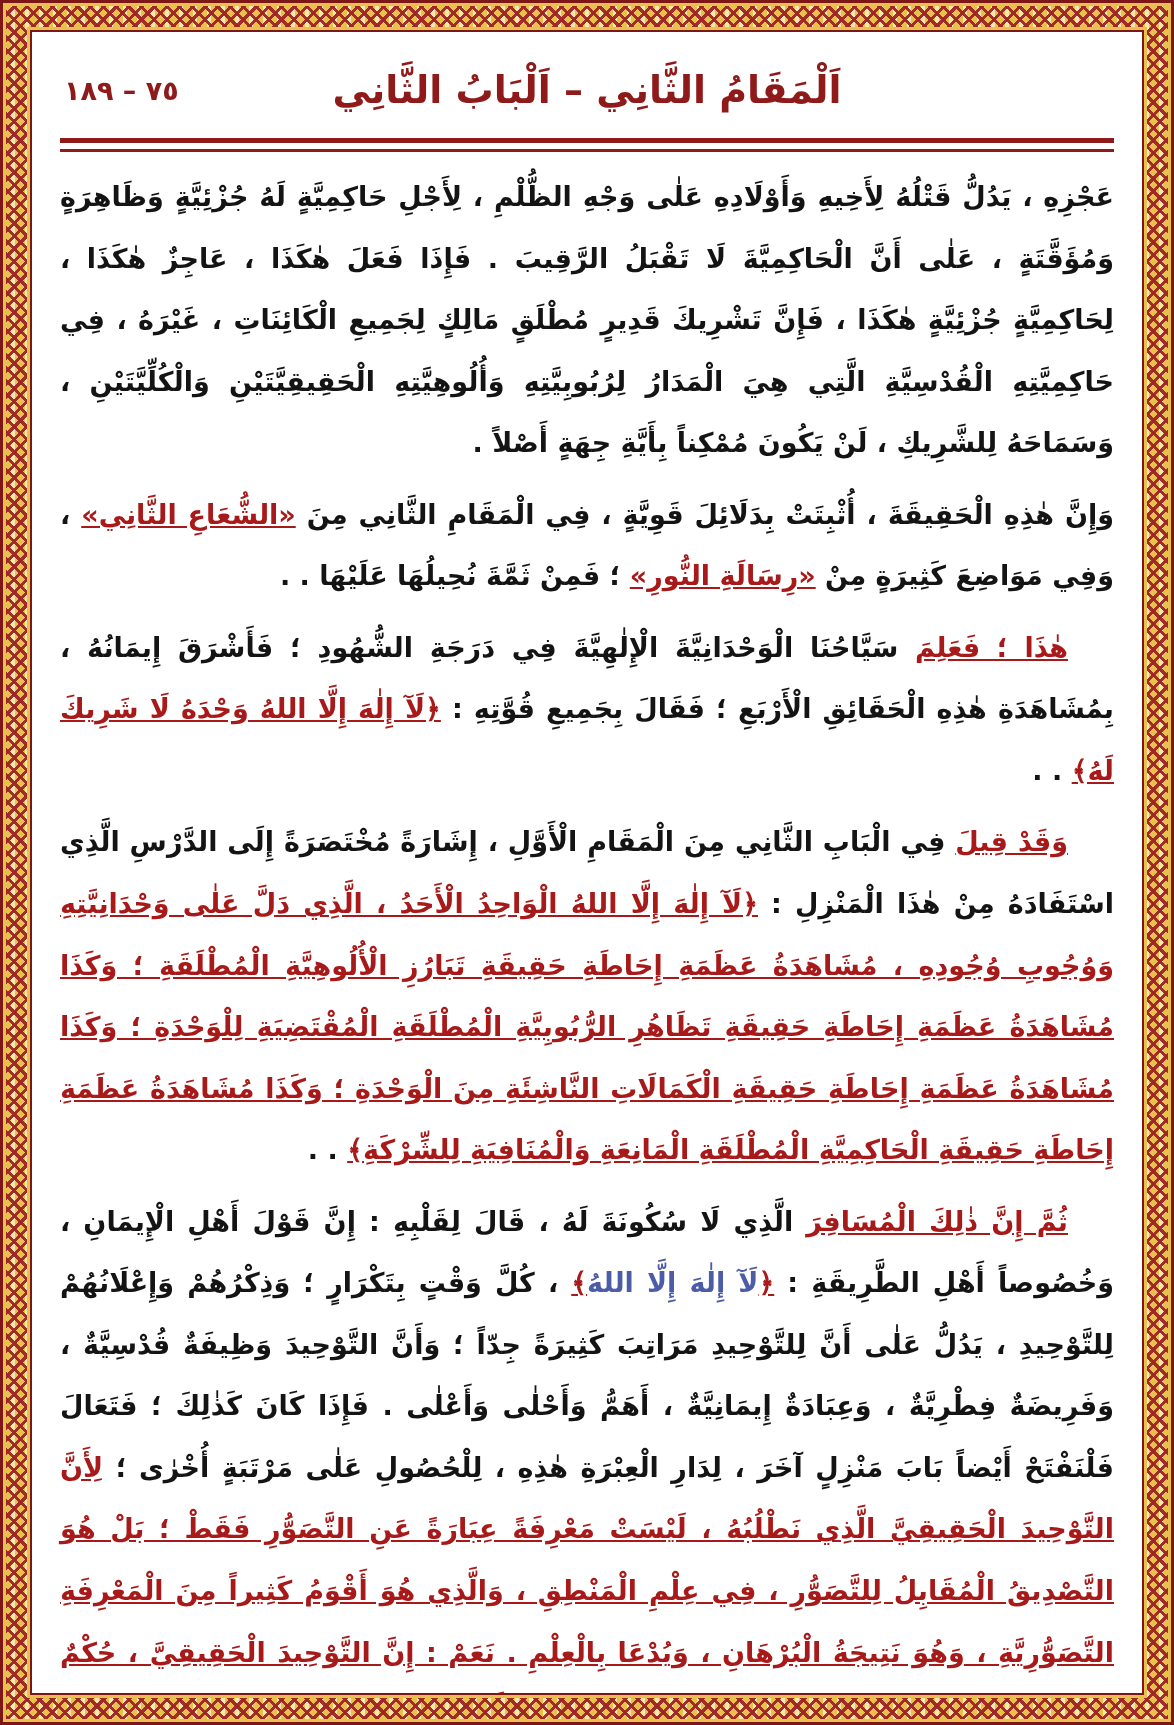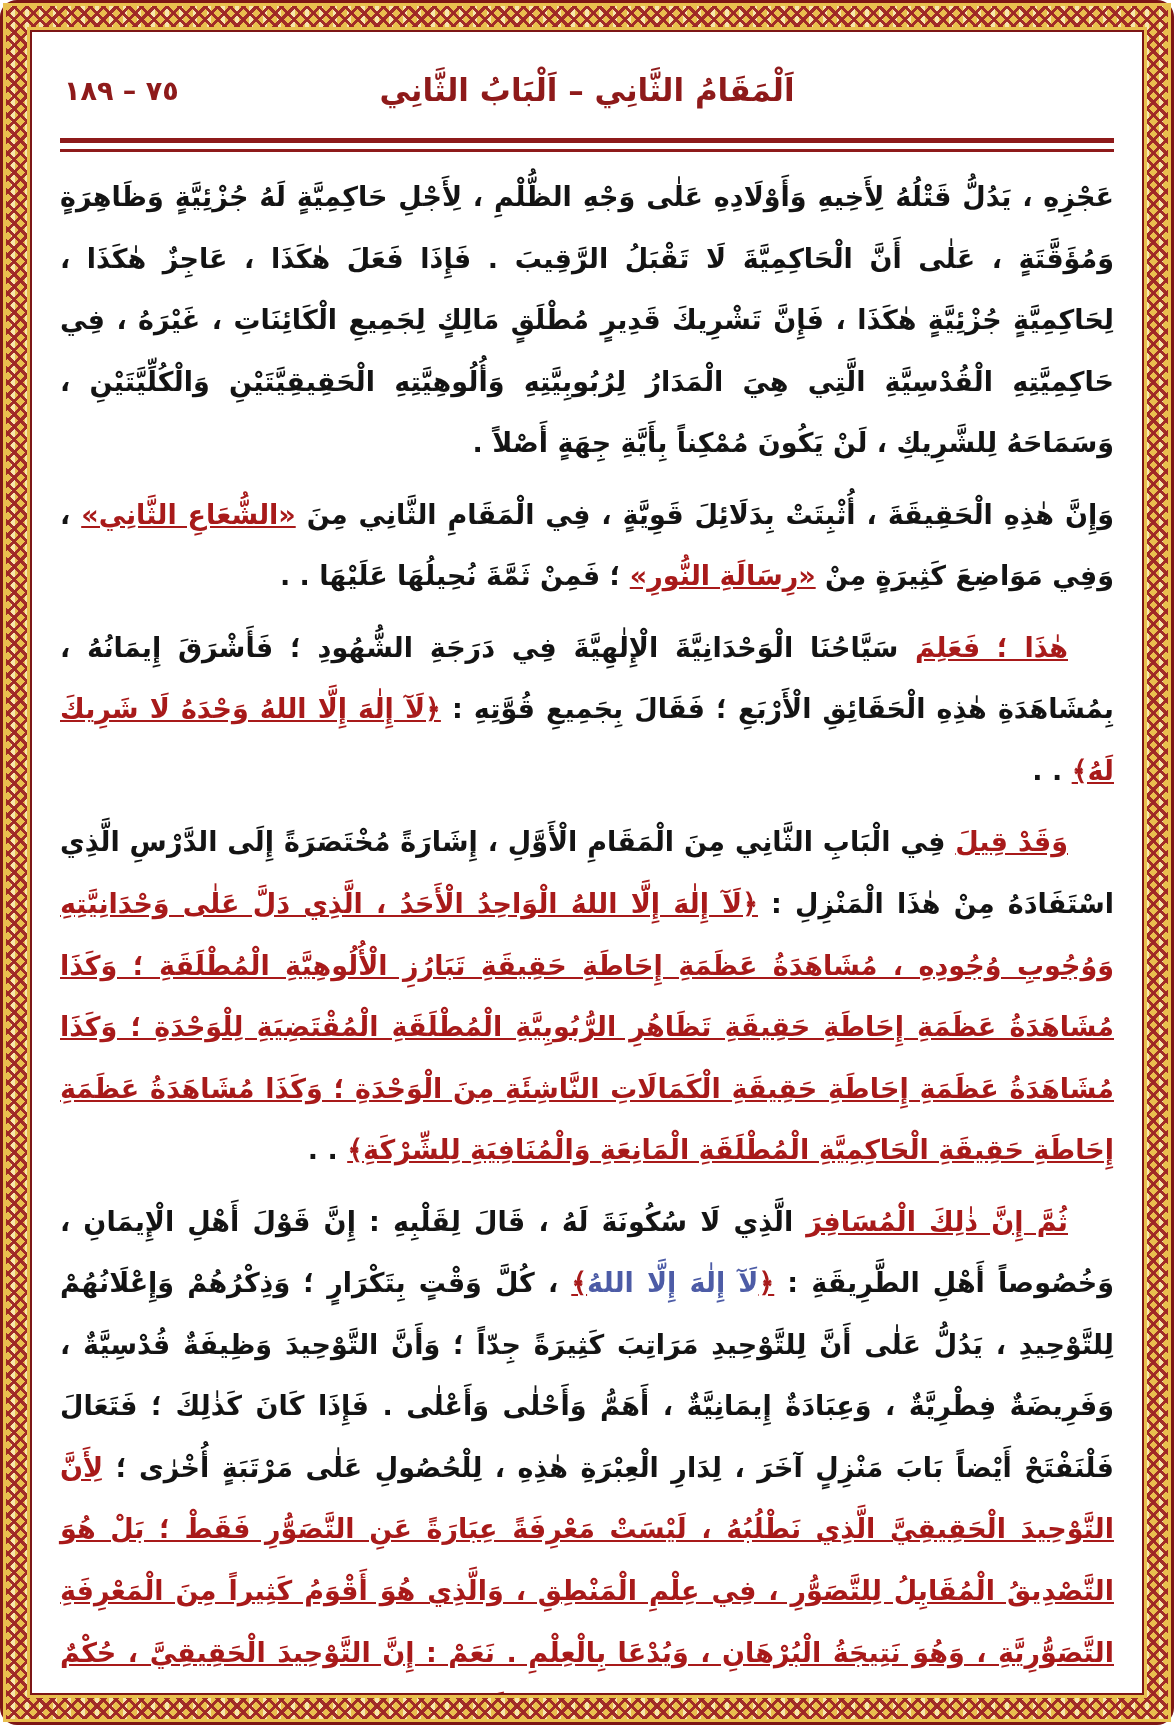--- a/index.html
+++ b/index.html
@@ -11,39 +11,38 @@
     --border-red:#9e2525;
     --border-dark:#7d1616;
     --paper:#ffffff;
   }
   html,body{margin:0;padding:0;background:#ffffff;}
   .page{
     width:1174px;height:1725px;box-sizing:border-box;
     background:var(--border-dark);
     padding:3px;
     font-family:"DejaVu Sans",sans-serif;
-    border-radius:17px;
   }
   .frame-gold-outer{height:100%;box-sizing:border-box;background:var(--border-gold);padding:3px;}
   .frame-pattern{
     height:100%;box-sizing:border-box;padding:21px;
     background:
       repeating-linear-gradient(45deg, rgba(158,37,37,.95) 0 3px, rgba(158,37,37,0) 3px 9px),
       repeating-linear-gradient(-45deg, rgba(158,37,37,.95) 0 3px, rgba(158,37,37,0) 3px 9px),
       repeating-linear-gradient(90deg, var(--border-gold) 0 5px, #f7e6ae 5px 9px, var(--border-gold) 9px 14px);
   }
   .frame-gold-inner{height:100%;box-sizing:border-box;background:var(--border-gold);padding:3px;}
   .frame-red-inner{height:100%;box-sizing:border-box;background:var(--border-dark);padding:2px;}
   .content{
     height:100%;box-sizing:border-box;background:var(--paper);
     padding:16px 28px 0 28px;overflow:hidden;direction:rtl;
   }
   .header-row{position:relative;height:84px;display:flex;align-items:center;justify-content:center;}
   .page-title{
-    color:var(--accent-red);font-size:31px;font-weight:800;letter-spacing:0;
+    color:var(--accent-red);font-size:38px;font-weight:800;letter-spacing:0;
     text-align:center;
   }
   .page-numbers{
     position:absolute;left:4px;top:50%;transform:translateY(-50%);
     color:var(--accent-red);font-size:27px;font-weight:800;direction:rtl;
   }
   .double-rule{
     height:6px;margin:6px 0 14px 0;
     border-top:5px solid var(--accent-red);
     border-bottom:3px solid var(--accent-red);

